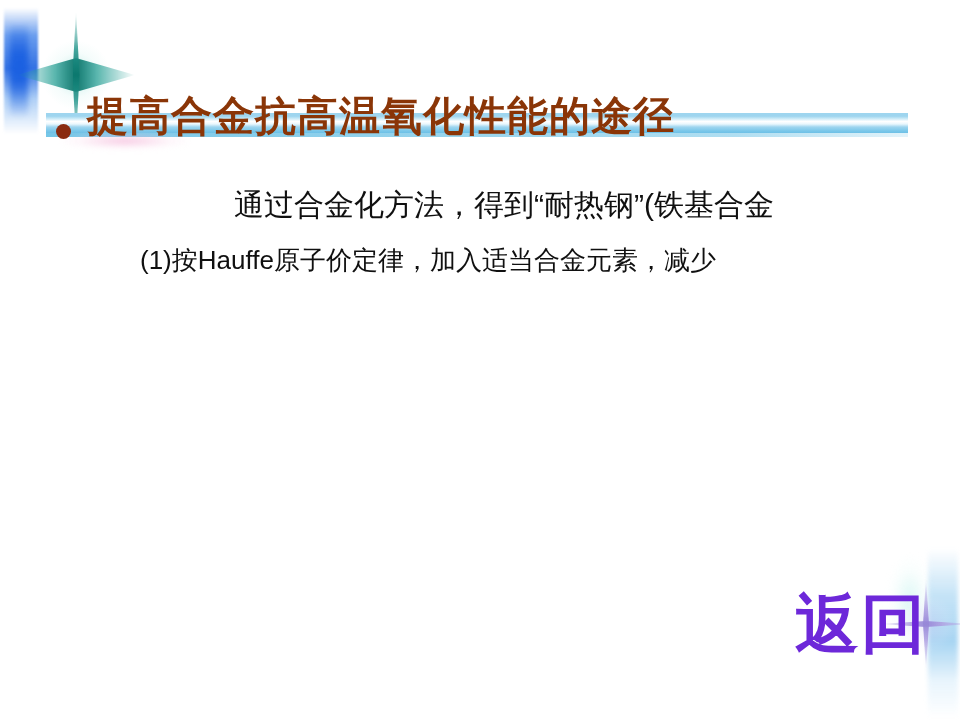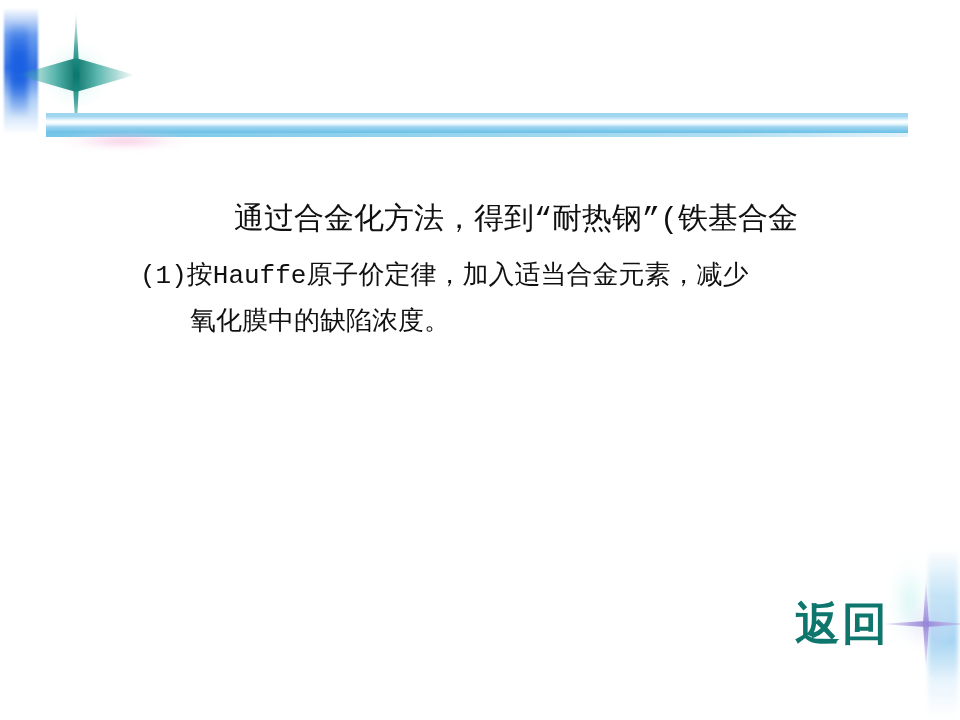--- a/index.html
+++ b/index.html
@@ -244,23 +244,22 @@
     letter-spacing: 1px;
     white-space: nowrap;
   }
 
   
   .body-block {
     position: absolute;
     left: 140px;
     top: 182px;
     width: 790px;
-    font-family: Liberation Mono, monospace;
+    font-family: Liberation Sans, sans-serif;
     color: #101010;
-    margin-top: 16px;
   }
   .para {
     font-size: 30px;
     line-height: 45px;
     margin: 0 0 8px 0;
     white-space: nowrap;
   }
   .para-intro {
     text-indent: 60px;
     white-space: normal;
@@ -289,23 +288,23 @@
     white-space: nowrap;
   }
 
   
   .return-btn {
     position: absolute;
     left: 795px;
     top: 596px;
     font-family: Liberation Sans, sans-serif;
     font-weight: bold;
-    font-size: 45px;
+    font-size: 64px;
     line-height: 56px;
-    color: #0f766e;
+    color: #6d28d9;
     letter-spacing: 2px;
     cursor: pointer;
     user-select: none;
   }
 </style>
 </head>
 <body>
 
 <div id="slide">
 
@@ -314,33 +313,36 @@
   <div class="sparkle sparkle-teal">
     <div class="glow"></div>
     <div class="h"></div>
     <div class="v"></div>
   </div>
 
   <div class="title-block">
     <div class="title-banner"></div>
     <div class="title-banner-tail"></div>
     <div class="title-pink-wisp"></div>
+    <div class="title-row">
+      <div class="title-bullet"></div>
+      <div class="title-text">提高合金抗高温氧化性能的途径</div>
+    </div>
   </div>
 
   <div class="body-block">
 
     <p class="para para-intro">
       <span>通过合金化方法，得到“耐热钢”(铁基合金</span>
     </p>
 
     <div class="item-wrap">
       <p class="item">
         <span>(1)</span><span>按Hauffe原子价定律，加入适当合金元素，减少</span>
       </p>
-      <p class="item item-cont">氧化膜中的缺陷浓度。</p>
     </div>
 
 
 
 
   </div>
 
   <div class="deco-cyan-wisp"></div>
   <div class="deco-bar-right"></div>
 

